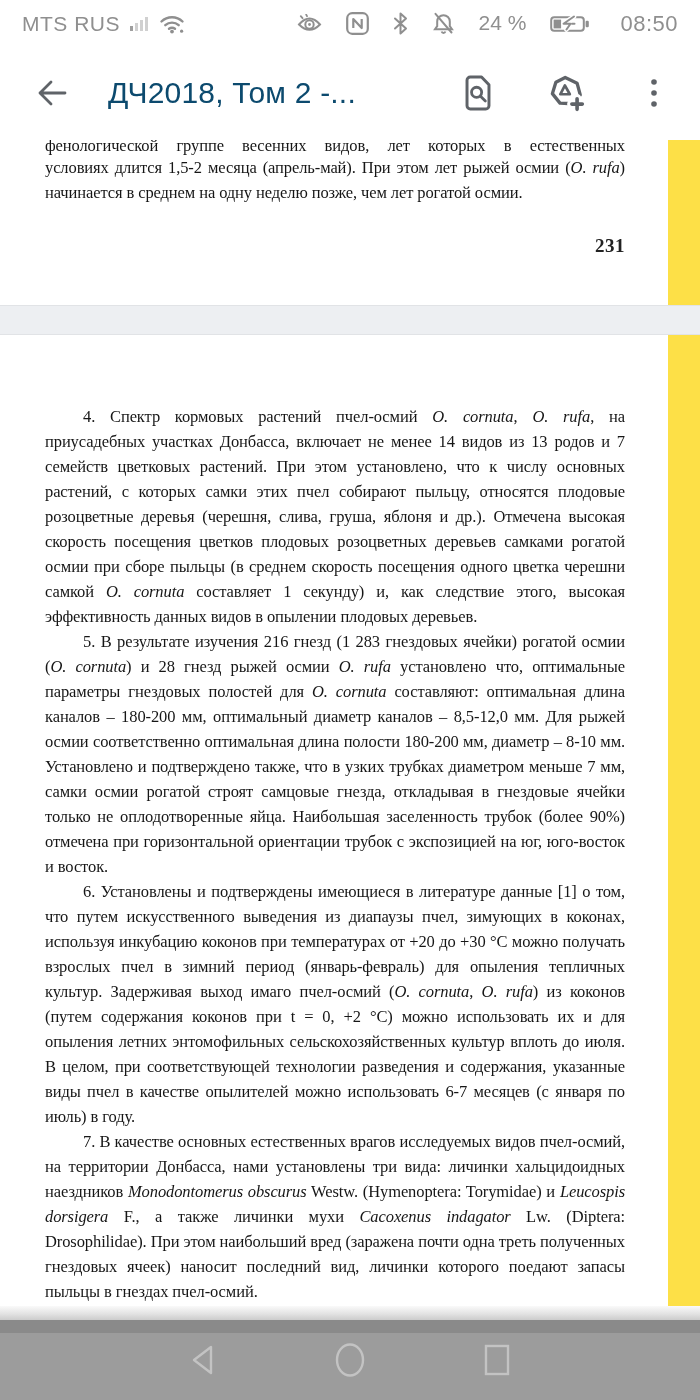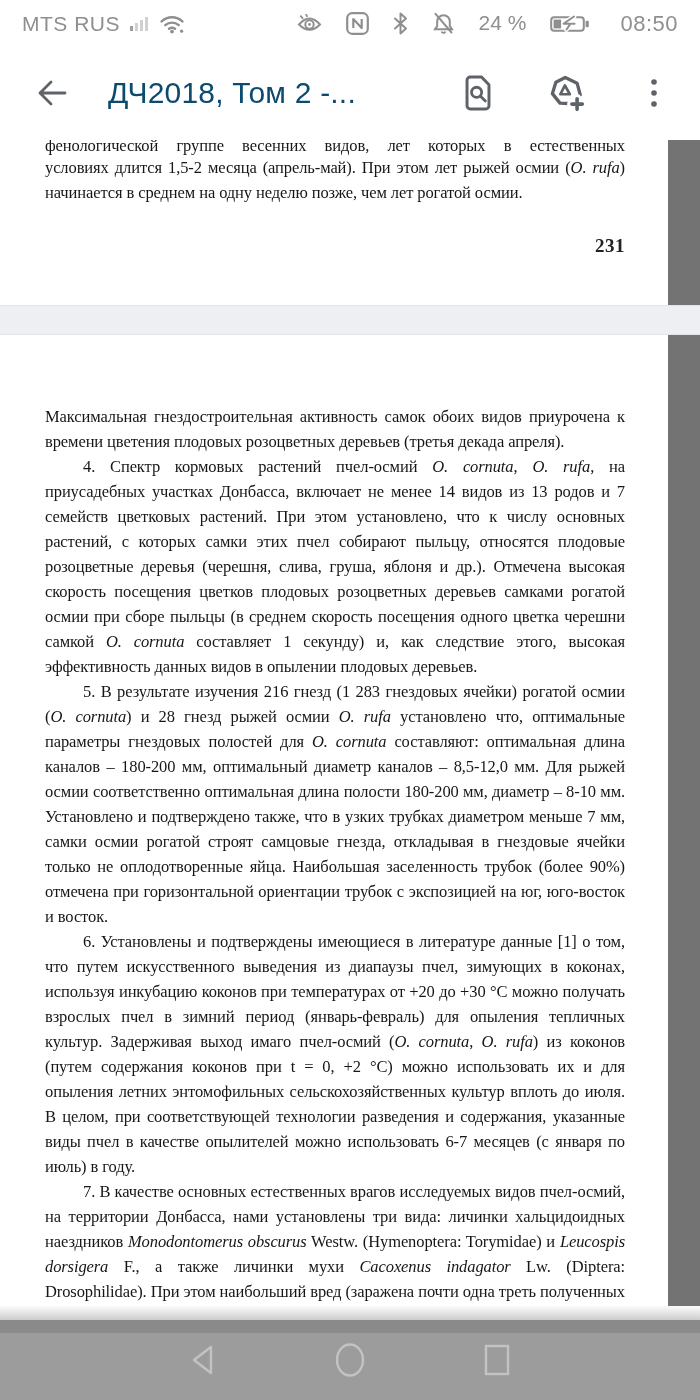--- a/index.html
+++ b/index.html
@@ -28,21 +28,21 @@
   .tb-back{width:44px;height:44px;display:flex;align-items:center;justify-content:center;}
   .tb-title{
     margin-left:34px;font-size:30px;color:#0c4a6e;letter-spacing:.2px;
     white-space:nowrap;overflow:hidden;max-width:330px;
   }
   .tb-actions{margin-left:auto;display:flex;align-items:center;gap:48px;}
   .tb-btn{width:40px;height:44px;display:flex;align-items:center;justify-content:center;}
   
   .doc{
     position:absolute;top:140px;left:0;width:700px;height:1180px;
-    background:#737373;overflow:hidden;
+    background:#fde047;overflow:hidden;
     font-family:"Liberation Serif",serif;color:#161616;
   }
   .page{background:#ffffff;width:668px;box-sizing:border-box;}
   .page231{height:165px;overflow:hidden;padding:0 43px 0 45px;}
   .page232{height:985px;padding:69px 43px 0 45px;}
   .sep{width:700px;height:30px;background:#edeff2;
        border-top:1px solid #e1e3e6;border-bottom:1px solid #e1e3e6;box-sizing:border-box;}
   .doc p, .doc .docline{
     font-size:16.5px;line-height:25px;text-align:justify;
     margin:0;letter-spacing:-.1px;
@@ -179,21 +179,20 @@
 
 <div class="doc">
   <div class="page page231">
     <div class="clip-line">фенологической группе весенних видов, лет которых в естественных</div>
     <p class="doc-para"><span>условиях длится 1,5-2 месяца (апрель-май). При этом лет рыжей осмии (</span><i>O. rufa</i><span>) начинается в среднем на одну неделю позже, чем лет рогатой осмии.</span></p>
     <div class="pagenum n231">231</div>
   </div>
   <div class="sep"></div>
   <div class="page page232">
     <div>
-        <p class="doc-para"><span>Максимальная гнездостроительная активность самок обоих видов приурочена к времени цветения плодовых розоцветных деревьев (третья декада апреля).</span></p>
         <p class="doc-para indent"><span>4. Спектр кормовых растений пчел-осмий </span><i>O. cornuta</i><span>, </span><i>O. rufa</i><span>, на приусадебных участках Донбасса, включает не менее 14 видов из 13 родов и 7 семейств цветковых растений. При этом установлено, что к числу основных растений, с которых самки этих пчел собирают пыльцу, относятся плодовые розоцветные деревья (черешня, слива, груша, яблоня и др.). Отмечена высокая скорость посещения цветков плодовых розоцветных деревьев самками рогатой осмии при сборе пыльцы (в среднем скорость посещения одного цветка черешни самкой </span><i>O. cornuta</i><span> составляет 1 секунду) и, как следствие этого, высокая эффективность данных видов в опылении плодовых деревьев.</span></p>
         <p class="doc-para indent"><span>5. В результате изучения 216 гнезд (1 283 гнездовых ячейки) рогатой осмии (</span><i>O. cornuta</i><span>) и 28 гнезд рыжей осмии </span><i>O. rufa</i><span> установлено что, оптимальные параметры гнездовых полостей для </span><i>O. cornuta</i><span> составляют: оптимальная длина каналов – 180-200 мм, оптимальный диаметр каналов – 8,5-12,0 мм. Для рыжей осмии соответственно оптимальная длина полости 180-200 мм, диаметр – 8-10 мм. Установлено и подтверждено также, что в узких трубках диаметром меньше 7 мм, самки осмии рогатой строят самцовые гнезда, откладывая в гнездовые ячейки только не оплодотворенные яйца. Наибольшая заселенность трубок (более 90%) отмечена при горизонтальной ориентации трубок с экспозицией на юг, юго-восток и восток.</span></p>
         <p class="doc-para indent"><span>6. Установлены и подтверждены имеющиеся в литературе данные [1] о том, что путем искусственного выведения из диапаузы пчел, зимующих в коконах, используя инкубацию коконов при температурах от +20 до +30 °С можно получать взрослых пчел в зимний период (январь-февраль) для опыления тепличных культур. Задерживая выход имаго пчел-осмий (</span><i>O. cornuta</i><span>, </span><i>O. rufa</i><span>) из коконов (путем содержания коконов при t = 0, +2 °С) можно использовать их и для опыления летних энтомофильных сельскохозяйственных культур вплоть до июля. В целом, при соответствующей технологии разведения и содержания, указанные виды пчел в качестве опылителей можно использовать 6-7 месяцев (с января по июль) в году.</span></p>
         <p class="doc-para indent"><span>7. В качестве основных естественных врагов исследуемых видов пчел-осмий, на территории Донбасса, нами установлены три вида: личинки хальцидоидных наездников </span><i>Monodontomerus obscurus</i><span> Westw. (Hymenoptera: Torymidae) и </span><i>Leucospis dorsigera</i><span> F., а также личинки мухи </span><i>Cacoxenus indagator</i><span> Lw. (Diptera: Drosophilidae). При этом наибольший вред (заражена почти одна треть полученных гнездовых ячеек) наносит последний вид, личинки которого поедают запасы пыльцы в гнездах пчел-осмий.</span></p>
       </div>
     <div class="pagenum n232">203</div>
   </div>
 </div>
 
 <div class="nav-shadow"></div>

